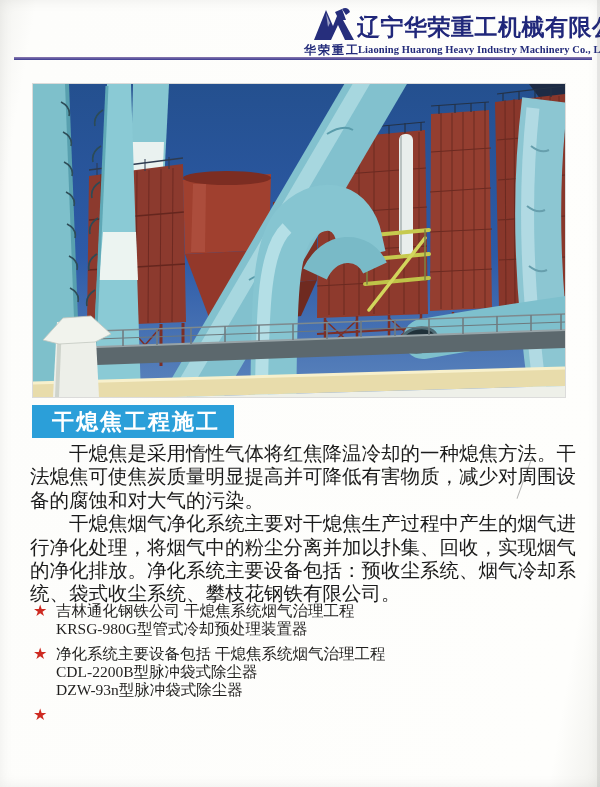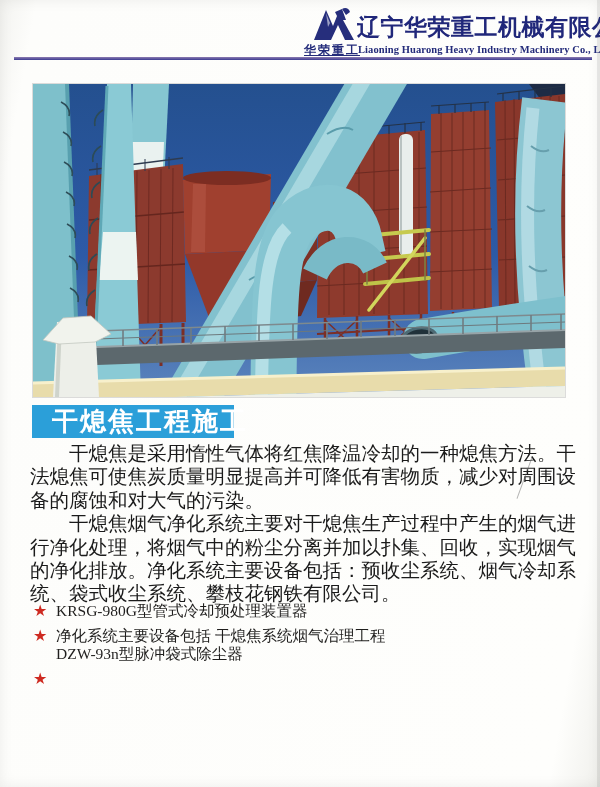--- a/index.html
+++ b/index.html
@@ -6,36 +6,36 @@
   .page{
     position:relative;width:600px;height:787px;overflow:hidden;
     background:linear-gradient(100deg,#f3f3f0 0%,#fdfdfb 5%,#fefefc 93%,#f0f0ec 100%);
     font-family:"Liberation Serif","DejaVu Serif",serif;
     box-shadow:inset 0 0 14px rgba(0,0,0,0.07);
   }
   
   .logo-icon{position:absolute;left:312px;top:7px;width:44px;height:35px;}
   .logo-cn{position:absolute;left:297px;top:42px;width:70px;text-align:center;
     font-family:"Liberation Sans","DejaVu Sans",sans-serif;font-weight:bold;
-    font-size:12px;letter-spacing:2px;color:#232b7a;text-decoration:underline;}
+    font-size:12px;letter-spacing:2px;color:#232b7a;}
   .company-cn{position:absolute;left:357px;top:12px;font-size:23px;font-weight:600;
     letter-spacing:0.5px;color:#20277a;white-space:nowrap;}
   .company-en{position:absolute;left:358px;top:44px;font-size:10.5px;font-weight:bold;
     color:#232b7a;white-space:nowrap;letter-spacing:0.1px;}
   .divider{position:absolute;left:14px;top:57px;width:578px;height:3px;
     background:linear-gradient(#8d7cb0,#3b3b92);}
   
   .photo{position:absolute;left:33px;top:84px;width:532px;height:313px;overflow:hidden;
     box-shadow:0 0 0 1px rgba(120,120,120,0.25);}
   .photo svg{display:block;width:100%;height:100%;}
   
   .banner{position:absolute;left:32px;top:405px;width:202px;height:33px;
     background:#2b9fd9;color:#ffffff;
     font-family:"Liberation Sans","DejaVu Sans",sans-serif;font-weight:bold;
-    font-size:26px;line-height:33px;letter-spacing:2px;padding-left:20px;
+    font-size:22px;line-height:33px;letter-spacing:2px;padding-left:20px;
     box-sizing:border-box;white-space:nowrap;}
   
   .intro{position:absolute;left:30px;top:442px;width:546px;
     font-size:19.5px;line-height:23.4px;color:#1b1b1b;text-align:justify;}
   .intro p{margin:0;text-indent:2em;}
   
   .projects{position:absolute;left:33px;top:602px;width:530px;color:#1f1e1d;}
   .project{position:relative;padding-left:23px;margin-bottom:7px;
     font-size:15.5px;line-height:18px;}
   .project .star{position:absolute;left:0;top:0;font-size:16px;line-height:18px;color:#ce2a21;}
@@ -304,25 +304,27 @@
   <div class="banner">干熄焦工程施工</div>
 
   <div class="intro">
     <p>干熄焦是采用惰性气体将红焦降温冷却的一种熄焦方法。干法熄焦可使焦炭质量明显提高并可降低有害物质，减少对周围设备的腐蚀和对大气的污染。</p>
     <p>干熄焦烟气净化系统主要对干熄焦生产过程中产生的烟气进行净化处理，将烟气中的粉尘分离并加以扑集、回收，实现烟气的净化排放。净化系统主要设备包括：预收尘系统、烟气冷却系统、袋式收尘系统、攀枝花钢铁有限公司。</p>
   </div>
 
   <div class="projects">
     <div class="project">
       <span class="star">★</span>
+      <div>吉林通化钢铁公司 干熄焦系统烟气治理工程</div>
       <div>KRSG-980G型管式冷却预处理装置器</div>
     </div>
     <div class="project">
       <span class="star">★</span>
       <div>净化系统主要设备包括 干熄焦系统烟气治理工程</div>
+      <div>CDL-2200B型脉冲袋式除尘器</div>
       <div>DZW-93n型脉冲袋式除尘器</div>
     </div>
     <div class="project">
       <span class="star">★</span>
     </div>
   </div>
 
   <div class="scan-line"></div>
   <div class="edge-right"></div>
 </div>

